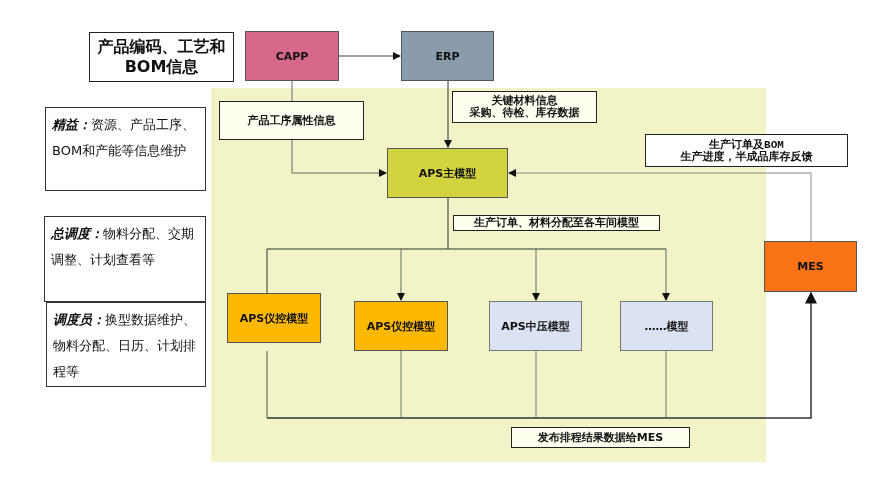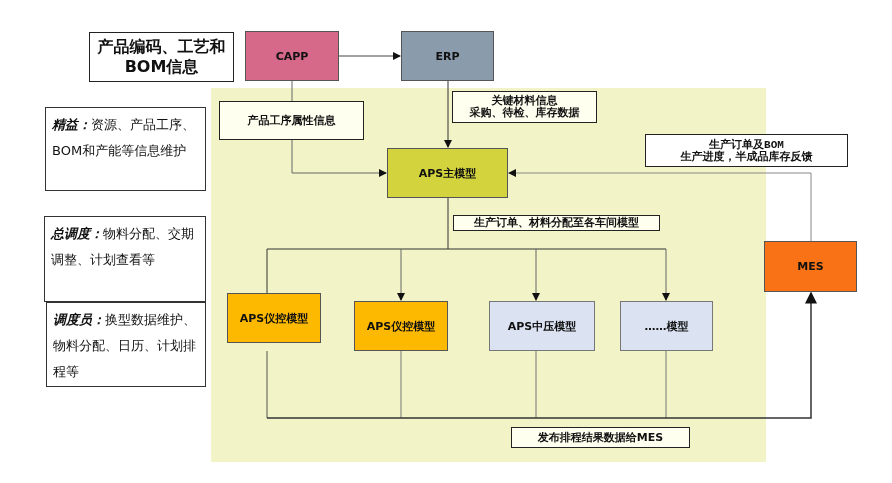--- a/index.html
+++ b/index.html
@@ -88,21 +88,21 @@
 <div class="abs node" style="left:764px;top:241px;width:93px;height:51px;background:#f97316;">
     <span>MES</span>
   </div>
 
 <div class="abs node" style="left:220px;top:293px;width:94px;height:50px;background:#fdb900;margin-left:7px;">
     <span>APS仪控模型</span>
   </div>
 <div class="abs node" style="left:354px;top:301px;width:94px;height:50px;background:#fdb900;">
     <span>APS仪控模型</span>
   </div>
-<div class="abs node" style="left:489px;top:301px;width:106px;height:50px;background:#dbe3f2;border-color:#777;">
+<div class="abs node" style="left:489px;top:301px;width:93px;height:50px;background:#dbe3f2;border-color:#777;">
     <span>APS中压模型</span>
   </div>
 <div class="abs node" style="left:620px;top:301px;width:93px;height:50px;background:#dbe3f2;border-color:#777;">
     <span>……模型</span>
   </div>
 
 <div class="abs note" style="left:511px;top:427px;width:179px;height:21px;">
     <span>发布排程结果数据给MES</span>
   </div>
 

